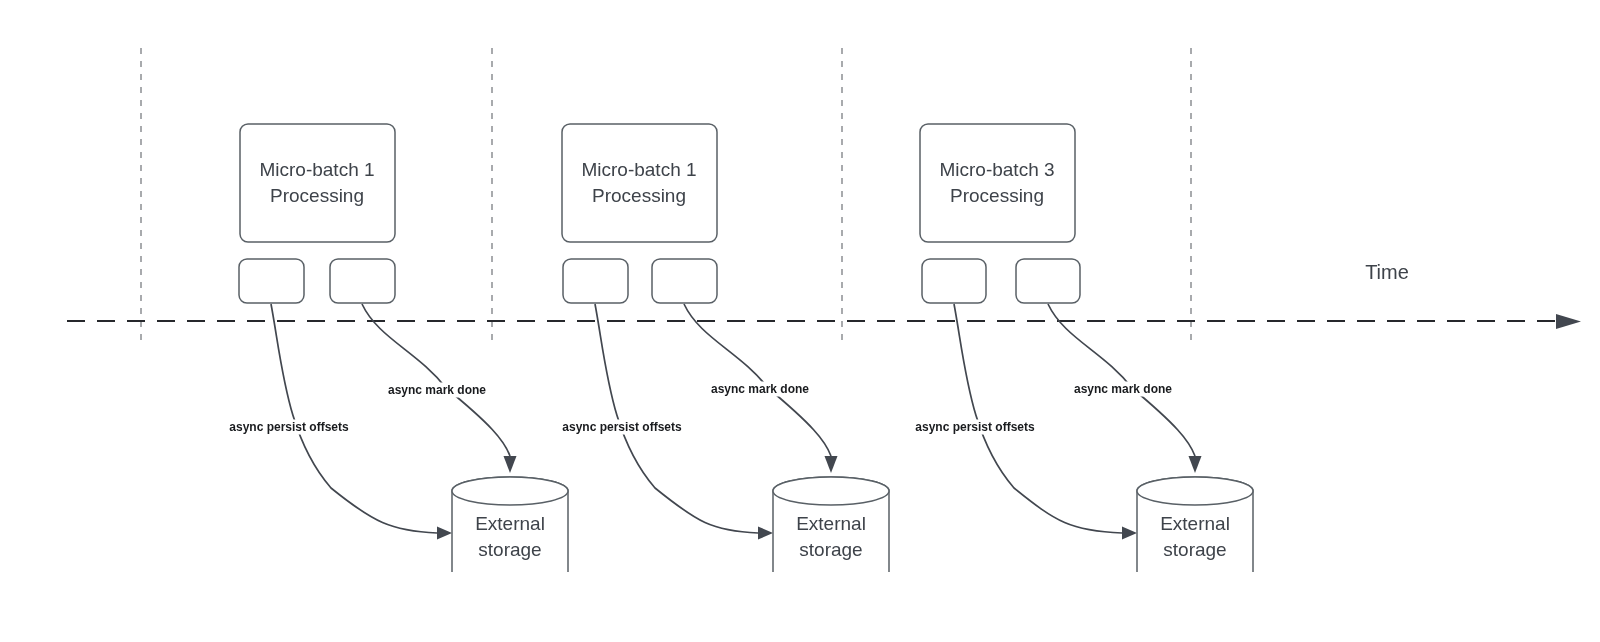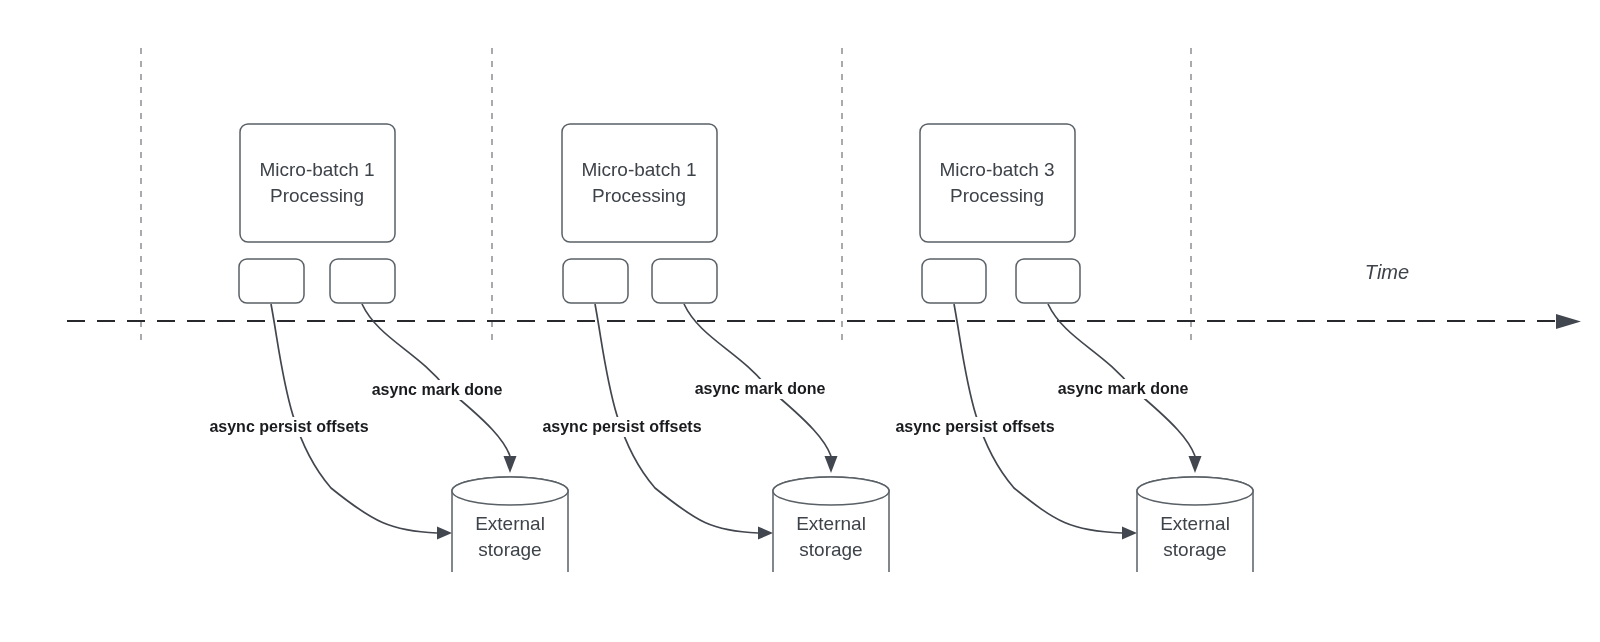--- a/index.html
+++ b/index.html
@@ -26,21 +26,21 @@
   .shape  { fill: #ffffff; stroke: var(--box_border); stroke-width: 1.5; }
   .curve  { fill: none; stroke: var(--curve); stroke-width: 1.7; }
   .head   { fill: var(--curve); stroke: none; }
   .lbl {
     position: absolute;
     transform: translate(-50%, -50%);
     white-space: nowrap;
   }
   .arrow-lbl {
     font-weight: bold;
-    font-size: 16px;
+    font-size: 12px;
     color: var(--label_text);
     background: #ffffff;
     padding: 0 3px;
     line-height: 1.25;
   }
   .box-lbl {
     font-size: 19px;
     color: var(--box_text);
     text-align: center;
     line-height: 1.38;
@@ -125,15 +125,15 @@
     <span>Micro-batch 3</span>
     <span>Processing</span>
   </div>
   <div class="lbl arrow-lbl" style="left:975px; top:427px;">async persist offsets</div>
   <div class="lbl arrow-lbl" style="left:1123px; top:389px;">async mark done</div>
   <div class="lbl box-lbl" style="left:1195px; top:537px;">
     <span>External</span>
     <span>storage</span>
   </div>
 
-  <div class="lbl time-lbl" style="left:1387px; top:272px;font-style:italic;">Time</div>
+  <div class="lbl time-lbl" style="left:1387px; top:272px;">Time</div>
 
 </div>
 
 </body></html>

